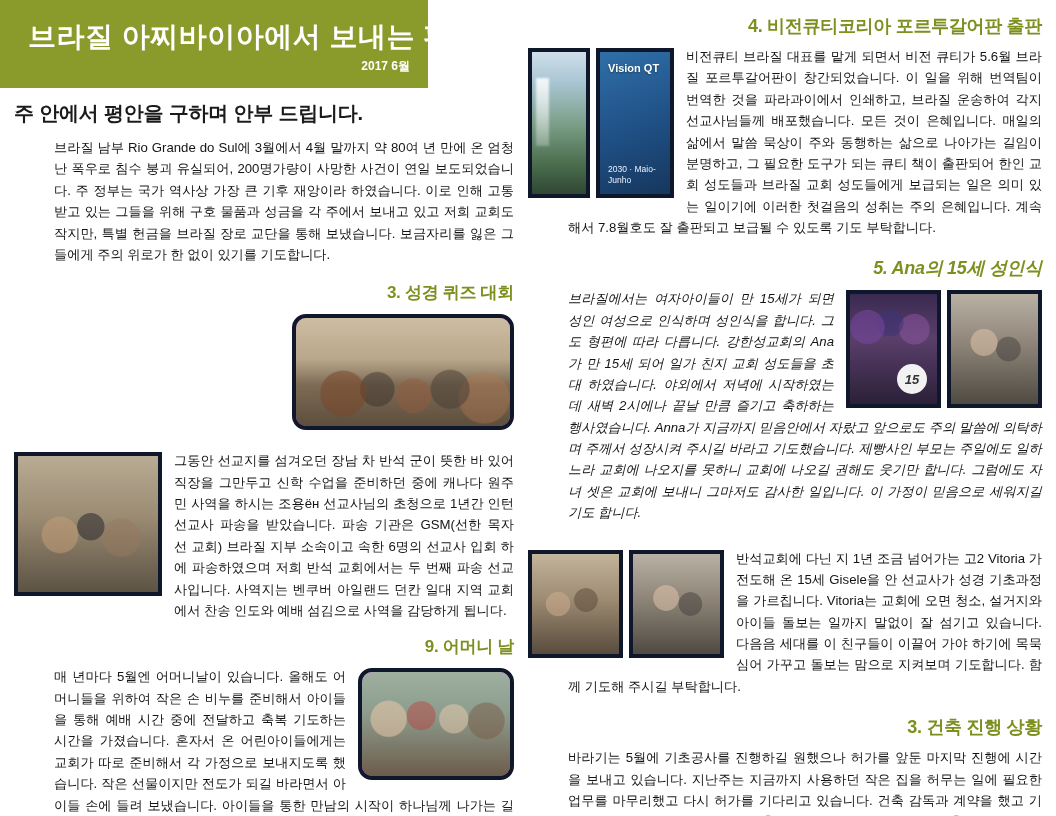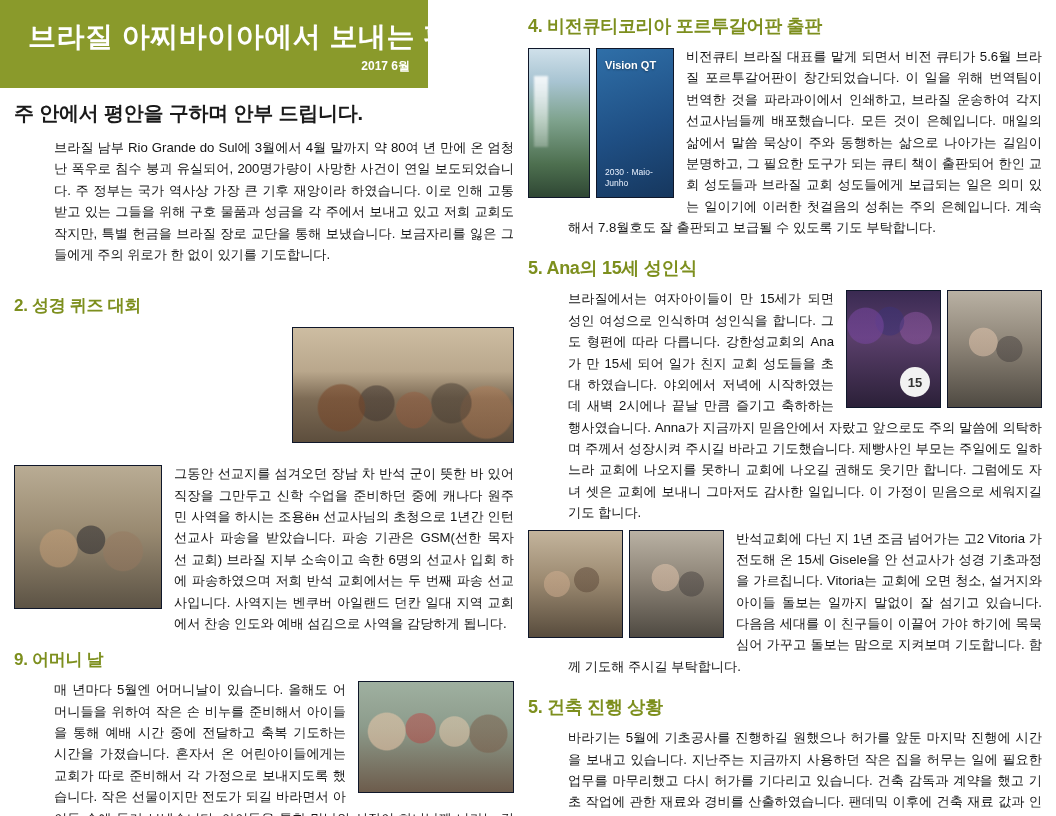--- a/index.html
+++ b/index.html
@@ -58,42 +58,43 @@
     color: #1a1a1a;
     margin: 4px 0 10px 0;
     letter-spacing: -0.2px;
   }
   h2.sec {
     font-size: 17px;
     font-weight: bold;
     color: #7d8f1e;
     margin: 0 0 8px 0;
     letter-spacing: -0.3px;
+    text-align: right;
   }
   .body-text {
     font-size: 13.2px;
     line-height: 1.62;
     color: #141414;
     text-align: justify;
     margin: 0;
     padding-left: 40px;
   }
   .section { margin-bottom: 14px; }
   .clearfix::after { content: ""; display: block; clear: both; }
 
   
   .photo {
     position: relative;
     overflow: hidden;
-    border: 1px solid #0f172a;
+    border: 4px solid #0f172a;
     background: #d946ef;
   }
   .photo .ph-inner { position: absolute; inset: 0; }
 
-  .float-r { float: right; margin: 2px 0 6px 12px; }
+  .float-r { float: right; margin: 2px 0 6px 12px; border-radius: 14px; }
   .float-l { float: left; margin: 2px 12px 6px 0; }
 
   
   .ph-classroom .ph-inner {
     background:
       radial-gradient(circle at 22% 70%, rgba(120,70,40,.55) 0 12%, transparent 13%),
       radial-gradient(circle at 38% 66%, rgba(60,50,45,.5) 0 11%, transparent 12%),
       radial-gradient(circle at 55% 72%, rgba(150,90,60,.45) 0 12%, transparent 13%),
       radial-gradient(circle at 72% 66%, rgba(70,60,50,.5) 0 11%, transparent 12%),
       radial-gradient(circle at 88% 74%, rgba(180,120,80,.4) 0 12%, transparent 13%),
@@ -184,24 +185,24 @@
 <div class="page">
 
   <div class="banner">
     <div class="banner-title">브라질 아찌바이아에서 보내는 편지</div>
     <div class="banner-date">2017 6월</div>
   </div>
 
   <div class="col-left">
 
     <div class="lead">주 안에서 평안을 구하며 안부 드립니다.</div>
-    <p class="body-text" style="margin-bottom:29px;">브라질 남부 Rio Grande do Sul에 3월에서 4월 말까지 약 80여 년 만에 온 엄청난 폭우로 침수 붕괴 유실되어, 200명가량이 사망한 사건이 연일 보도되었습니다. 주 정부는 국가 역사상 가장 큰 기후 재앙이라 하였습니다. 이로 인해 고통받고 있는 그들을 위해 구호 물품과 성금을 각 주에서 보내고 있고 저희 교회도 작지만, 특별 헌금을 브라질 장로 교단을 통해 보냈습니다. 보금자리를 잃은 그들에게 주의 위로가 한 없이 있기를 기도합니다.</p>
-
-    <div class="section clearfix">
-      <h2 class="sec">2. 성경 퀴즈 대회</h2>
+    <p class="body-text" style="margin-bottom:16px;">브라질 남부 Rio Grande do Sul에 3월에서 4월 말까지 약 80여 년 만에 온 엄청난 폭우로 침수 붕괴 유실되어, 200명가량이 사망한 사건이 연일 보도되었습니다. 주 정부는 국가 역사상 가장 큰 기후 재앙이라 하였습니다. 이로 인해 고통받고 있는 그들을 위해 구호 물품과 성금을 각 주에서 보내고 있고 저희 교회도 작지만, 특별 헌금을 브라질 장로 교단을 통해 보냈습니다. 보금자리를 잃은 그들에게 주의 위로가 한 없이 있기를 기도합니다.</p>
+
+    <div class="section clearfix">
+      <h2 class="sec">3. 성경 퀴즈 대회</h2>
       <div class="photo ph-classroom float-r" style="width:222px;height:116px;">
         <div class="ph-inner"></div>
       </div>
     </div>
 
     <div class="section clearfix">
       <div class="photo ph-missionary float-l" style="width:148px;height:144px;">
         <div class="ph-inner"></div>
       </div>
       <p class="body-text">그동안 선교지를 섬겨오던 장남 차 반석 군이 뜻한 바 있어 직장을 그만두고 신학 수업을 준비하던 중에 캐나다 원주민 사역을 하시는 조용ён 선교사님의 초청으로 1년간 인턴 선교사 파송을 받았습니다. 파송 기관은 GSM(선한 목자 선 교회) 브라질 지부 소속이고 속한 6명의 선교사 입회 하에 파송하였으며 저희 반석 교회에서는 두 번째 파송 선교사입니다. 사역지는 벤쿠버 아일랜드 던칸 일대 지역 교회에서 찬송 인도와 예배 섬김으로 사역을 감당하게 됩니다.</p>
@@ -229,21 +230,21 @@
           <div class="photo ph-bookcover" style="width:78px;height:150px;">
             <div class="ph-inner"></div>
             <div class="bookcover-text">Vision QT</div>
             <div class="bookcover-footer">2030 · Maio-Junho</div>
           </div>
         </div>
       </div>
       <p class="body-text">비전큐티 브라질 대표를 맡게 되면서 비전 큐티가 5.6월 브라질 포르투갈어판이 창간되었습니다. 이 일을 위해 번역팀이 번역한 것을 파라과이에서 인쇄하고, 브라질 운송하여 각지 선교사님들께 배포했습니다. 모든 것이 은혜입니다. 매일의 삶에서 말씀 묵상이 주와 동행하는 삶으로 나아가는 길임이 분명하고, 그 필요한 도구가 되는 큐티 책이 출판되어 한인 교회 성도들과 브라질 교회 성도들에게 보급되는 일은 의미 있는 일이기에 이러한 첫걸음의 성취는 주의 은혜입니다. 계속해서 7.8월호도 잘 출판되고 보급될 수 있도록 기도 부탁합니다.</p>
     </div>
 
-    <div class="section clearfix" style="margin-bottom:4px;">
+    <div class="section clearfix" style="margin-bottom:24px;font-style:italic;">
       <h2 class="sec" style="font-size:18px;">5. Ana의 15세 성인식</h2>
       <div class="float-r" style="width:196px;">
         <div class="photo-pair">
           <div class="photo ph-party" style="width:95px;height:118px;">
             <div class="ph-inner"></div>
             <div class="ph-15">15</div>
           </div>
           <div class="photo ph-teen" style="width:95px;height:118px;">
             <div class="ph-inner"></div>
           </div>
@@ -260,18 +261,18 @@
           </div>
           <div class="photo ph-teen" style="width:95px;height:108px;">
             <div class="ph-inner"></div>
           </div>
         </div>
       </div>
       <p class="body-text">반석교회에 다닌 지 1년 조금 넘어가는 고2 Vitoria 가 전도해 온 15세 Gisele을 안 선교사가 성경 기초과정을 가르칩니다. Vitoria는 교회에 오면 청소, 설거지와 아이들 돌보는 일까지 말없이 잘 섬기고 있습니다. 다음음 세대를 이 친구들이 이끌어 가야 하기에 목묵심어 가꾸고 돌보는 맘으로 지켜보며 기도합니다. 함께 기도해 주시길 부탁합니다.</p>
     </div>
 
     <div class="section clearfix">
-      <h2 class="sec" style="font-size:18px;">5. 건축 진행 상황</h2>
+      <h2 class="sec" style="font-size:18px;">3. 건축 진행 상황</h2>
       <p class="body-text">바라기는 5월에 기초공사를 진행하길 원했으나 허가를 앞둔 마지막 진행에 시간을 보내고 있습니다. 지난주는 지금까지 사용하던 작은 집을 허무는 일에 필요한 업무를 마무리했고 다시 허가를 기다리고 있습니다. 건축 감독과 계약을 했고 기초 작업에 관한 재료와 경비를 산출하였습니다. 팬데믹 이후에 건축 재료 값과 인건비가 많이 올라서 예상 경비를 많이 초과하는 상황입니다. 그럼에도 지금이 좋은 때임을 믿고 허락하시는 만큼 되어질 줄 믿습니다.</p>
     </div>
 
   </div>
 </div>
 
 </body></html>

